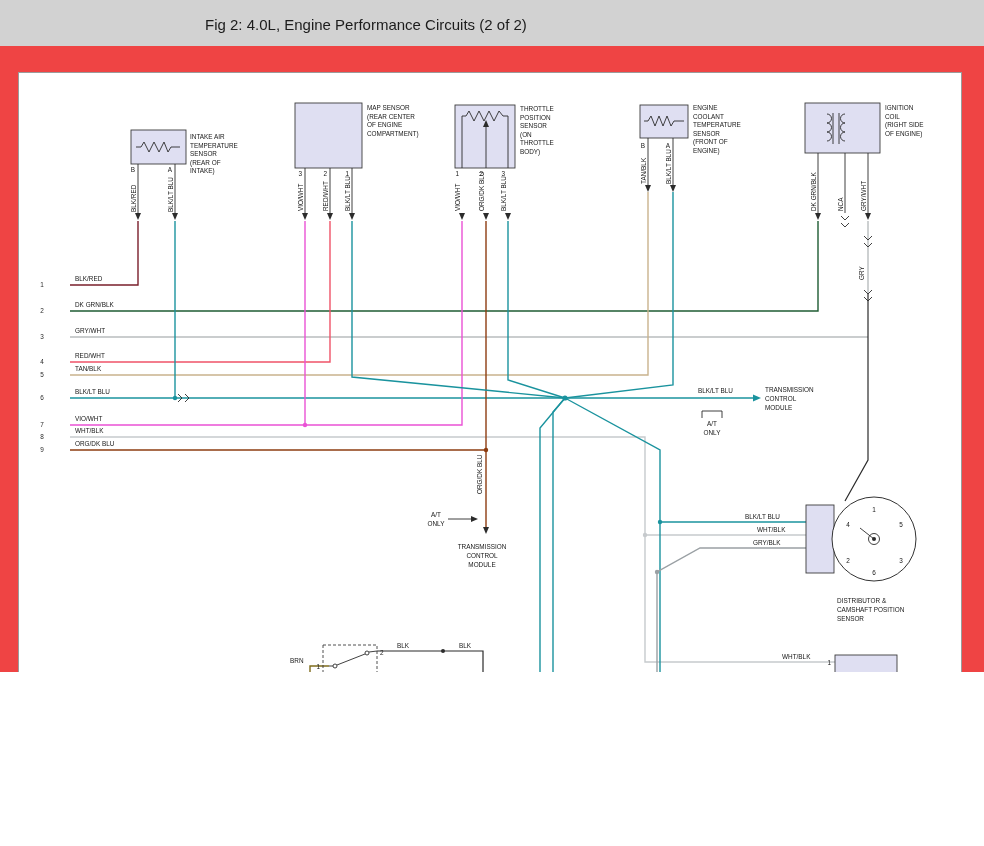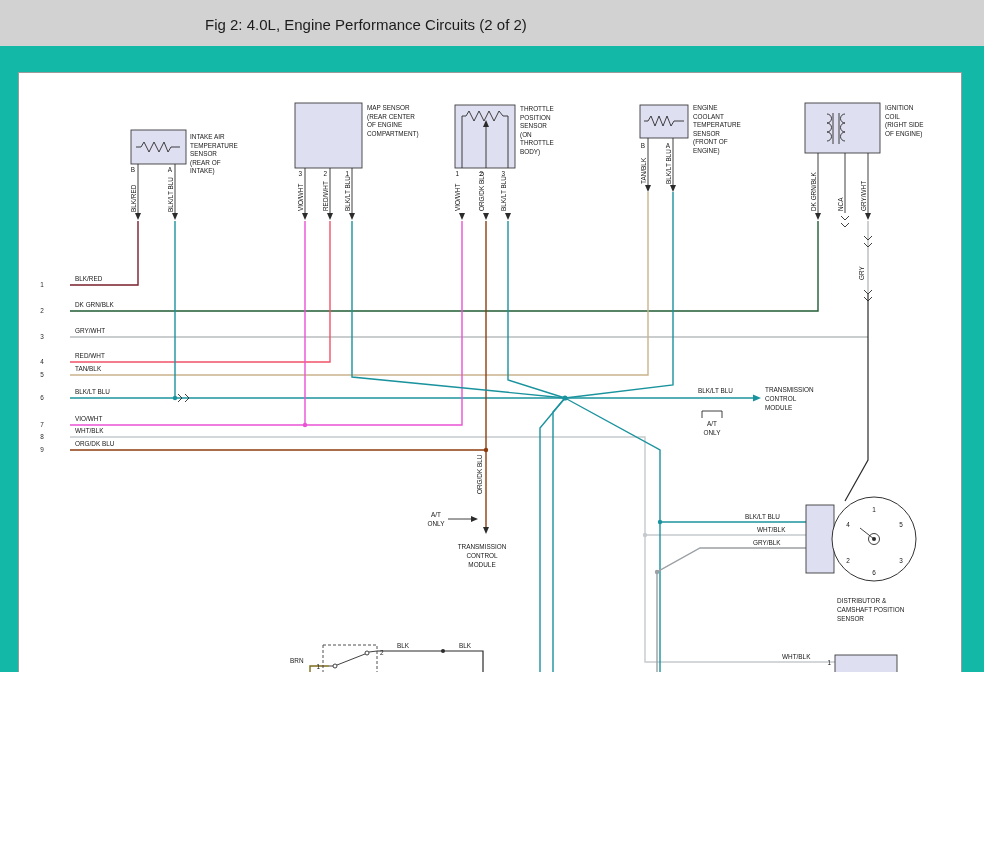--- a/index.html
+++ b/index.html
@@ -1,16 +1,16 @@
 <!DOCTYPE html>
 <html><head>
 <meta charset="utf-8">
 <style>
   html,body{margin:0;padding:0;background:#fff}
-  .screen{position:relative;width:984px;height:672px;background:#14b8a6;overflow:hidden;font-family:"Liberation Sans",sans-serif}
+  .screen{position:relative;width:984px;height:672px;background:#ef4444;overflow:hidden;font-family:"Liberation Sans",sans-serif}
   svg{display:block}
   text{font-family:"Liberation Sans",sans-serif;fill:#161616}
   .t15{font-size:15px;fill:#1c1c1c}
   .t6{font-size:6.4px}
   .t5{font-size:5.6px}
   .num{font-size:6.4px;fill:#2a2a2a}
   .k{stroke:#2b2b2b;stroke-width:.9;fill:none}
   .k12{stroke:#2b2b2b;stroke-width:1.2;fill:none}
   .w{fill:none;stroke-width:1.4}
   .comp{stroke:#3c3c3c;stroke-width:.9}

